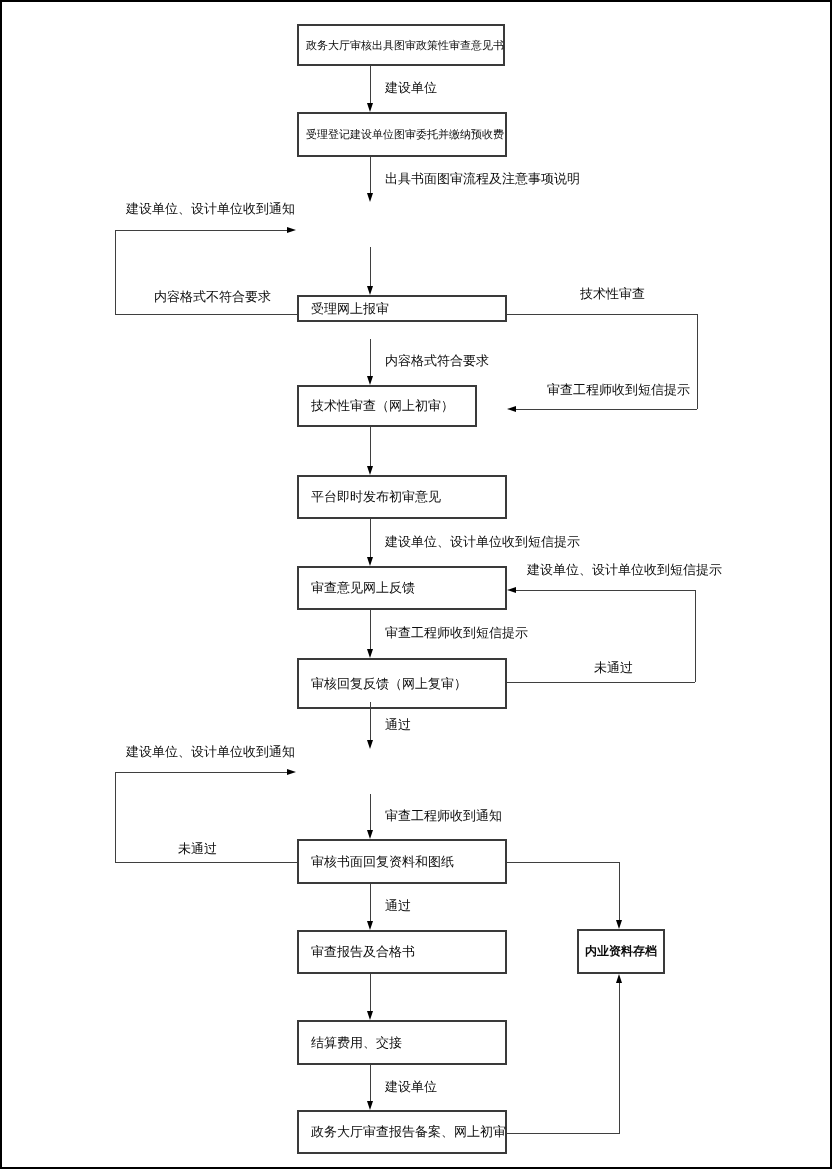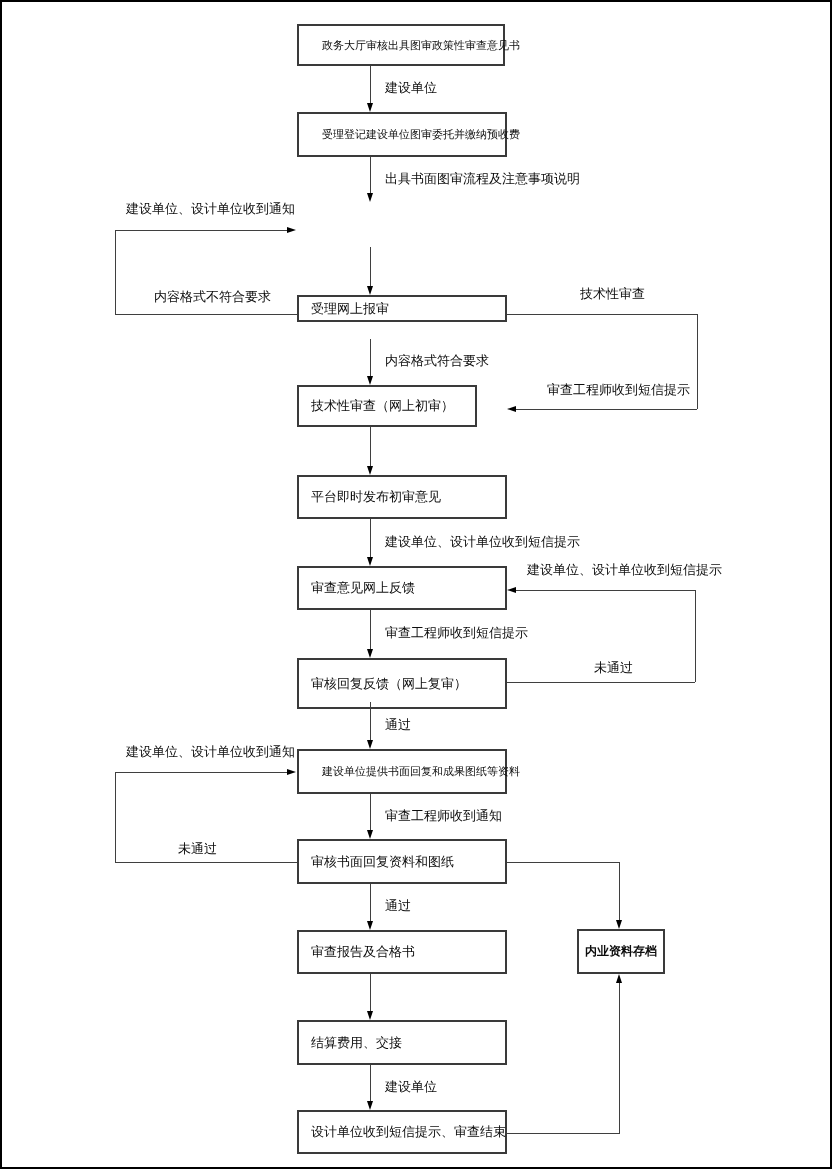--- a/index.html
+++ b/index.html
@@ -18,21 +18,21 @@
     border:2px solid #3a3a3a;
     background:#fff;
     box-sizing:border-box;
     display:flex;
     align-items:center;
     padding-left:12px;
     font-size:13px;
     white-space:nowrap;
     color:#0d0d0d;
   }
-  .box.tight{font-size:11px;letter-spacing:0;padding-left:23px;}
+  .box.tight{font-size:11px;letter-spacing:0;padding-left:7px;}
   .box.centered{justify-content:center;padding-left:0;font-weight:bold;}
   .lbl{
     position:absolute;
     font-size:13px;
     white-space:nowrap;
     color:#0d0d0d;
     line-height:16px;
   }
   .vline{position:absolute;width:1px;background:#3f3f3f;}
   .hline{position:absolute;height:1px;background:#3f3f3f;}
@@ -54,25 +54,24 @@
 
 <div id="canvas">
 
   <div class="box tight" style="left:295px;top:22px;width:208px;height:42px">政务大厅审核出具图审政策性审查意见书</div>
   <div class="box tight" style="left:295px;top:110px;width:210px;height:45px">受理登记建设单位图审委托并缴纳预收费</div>
   <div class="box" style="left:295px;top:293px;width:210px;height:27px">受理网上报审</div>
   <div class="box" style="left:295px;top:383px;width:180px;height:42px">技术性审查（网上初审）</div>
   <div class="box" style="left:295px;top:473px;width:210px;height:44px">平台即时发布初审意见</div>
   <div class="box" style="left:295px;top:564px;width:210px;height:44px">审查意见网上反馈</div>
   <div class="box" style="left:295px;top:656px;width:210px;height:51px">审核回复反馈（网上复审）</div>
-  <div class="box tight" style="left:295px;top:747px;width:210px;height:45px">建设单位提供书面回复和成果图纸等资料</div>
   <div class="box" style="left:295px;top:837px;width:210px;height:45px">审核书面回复资料和图纸</div>
   <div class="box" style="left:295px;top:928px;width:210px;height:44px">审查报告及合格书</div>
   <div class="box" style="left:295px;top:1018px;width:210px;height:45px">结算费用、交接</div>
-  <div class="box" style="left:295px;top:1108px;width:210px;height:44px">设计单位收到短信提示、审查结束</div>
+  <div class="box" style="left:295px;top:1108px;width:210px;height:44px">政务大厅审查报告备案、网上初审</div>
 
   <div class="box centered" style="left:575px;top:927px;width:88px;height:45px;font-size:12px">内业资料存档</div>
 
   <div class="vline" style="left:368px;top:64px;height:37px"></div>
   <div class="ah-down" style="left:365px;top:101px"></div>
 
   <div class="vline" style="left:368px;top:155px;height:36px"></div>
   <div class="ah-down" style="left:365px;top:191px"></div>
 
   <div class="vline" style="left:368px;top:245px;height:39px"></div>

